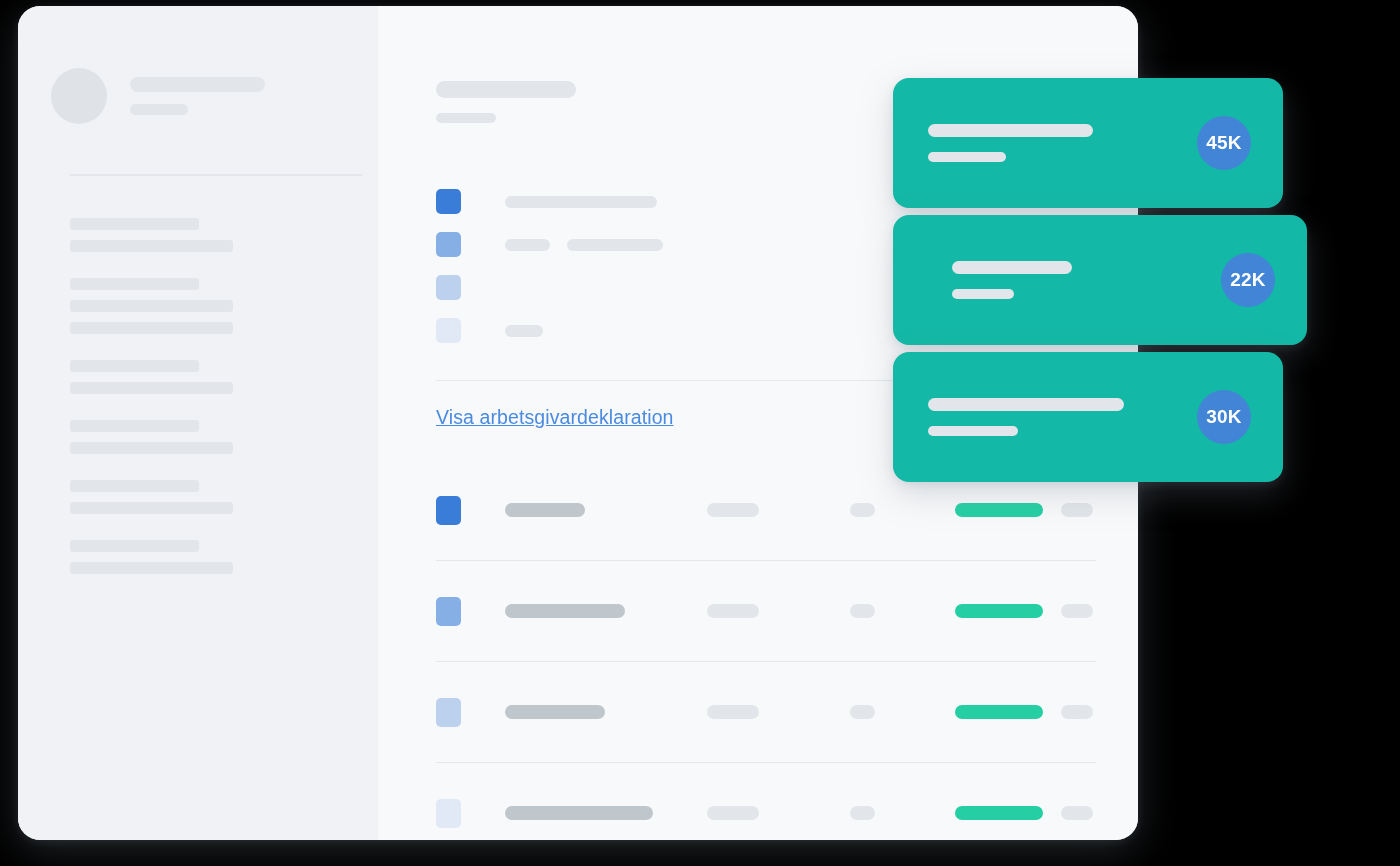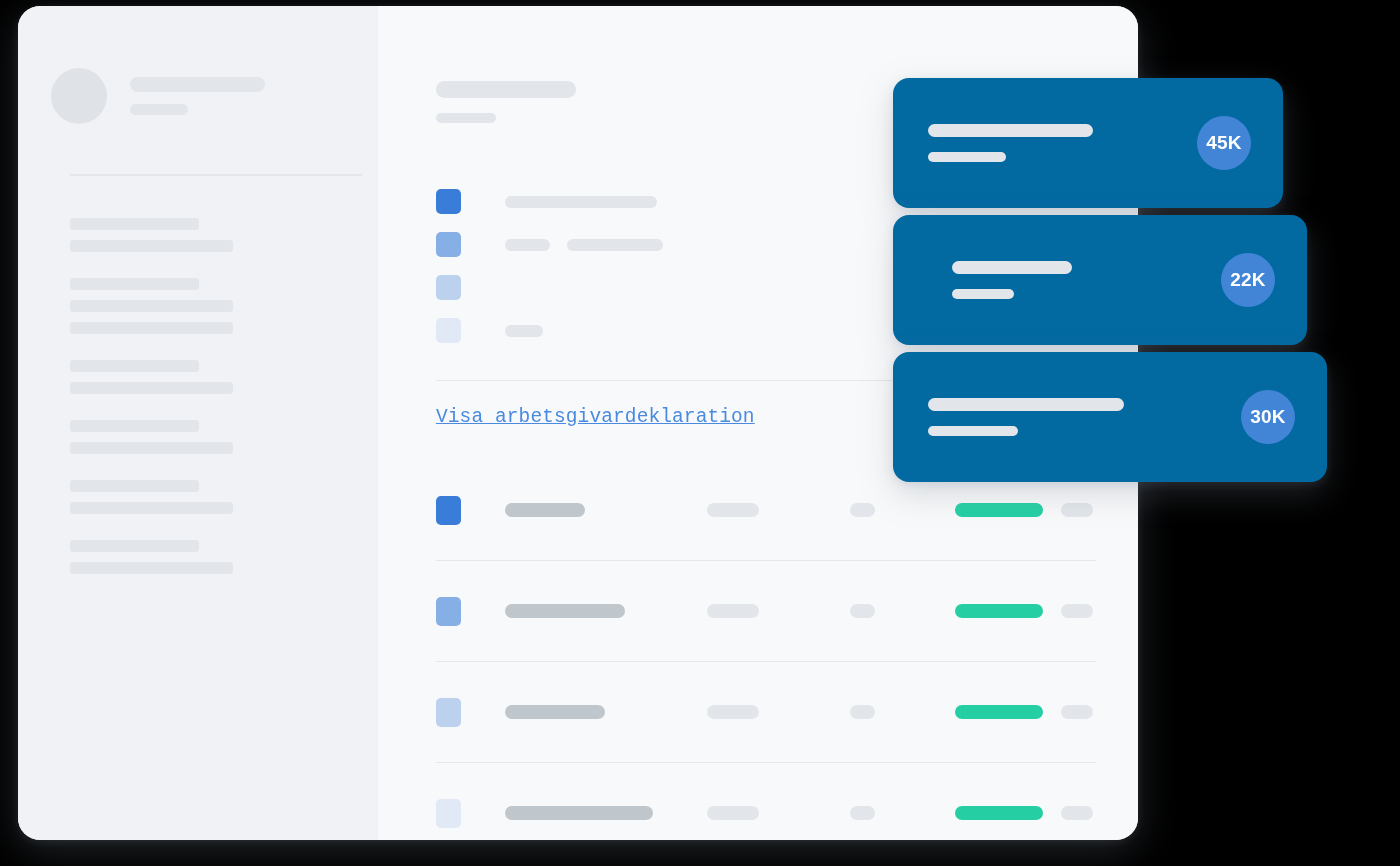--- a/index.html
+++ b/index.html
@@ -142,21 +142,20 @@
   }
 
   .section-link {
     position: absolute;
     left: 58px;
     top: 400px;
     font-size: 19.5px;
     color: #4A8AE0;
     letter-spacing: 0.1px;
     white-space: nowrap;
-    font-family: Liberation Mono, monospace;
   }
 
   
   .table {
     position: absolute;
     left: 58px;
     top: 480px;
     width: 660px;
   }
   .t-row {
@@ -184,21 +183,21 @@
   .c-c    { position: absolute; left: 519px; }
   .c-d    { position: absolute; left: 625px; }
 
   .pill-green { background: #25CFA3; border-radius: 10px; }
   .pill-gray  { background: #E2E6EA; border-radius: 10px; }
   .pill-dark  { background: #BFC6CC; border-radius: 10px; }
 
   
   .fcard {
     position: absolute;
-    background: #0369a1;
+    background: #14b8a6;
     border-radius: 16px;
     box-shadow: 0 12px 34px rgba(118,130,148,0.26),
                 0 3px 10px rgba(118,130,148,0.16);
   }
   .fcard-inner {
     position: relative;
     width: 100%;
     height: 100%;
   }
   .fcard-lines {
@@ -222,21 +221,21 @@
     color: #FFFFFF;
     font-size: 19px;
     font-weight: bold;
     display: flex;
     align-items: center;
     justify-content: center;
     letter-spacing: 0.2px;
   }
   #card-1 { left: 893px; top: 78px;  width: 390px; height: 130px; }
   #card-2 { left: 893px; top: 215px; width: 390px; height: 130px; padding-left: 24px; }
-  #card-3 { left: 893px; top: 352px; width: 434px; height: 130px; }
+  #card-3 { left: 893px; top: 352px; width: 390px; height: 130px; }
 </style>
 </head>
 <body>
 
 <div id="app-window">
 
   <div id="sidebar">
 
     <div class="profile">
       <div class="avatar"></div>

